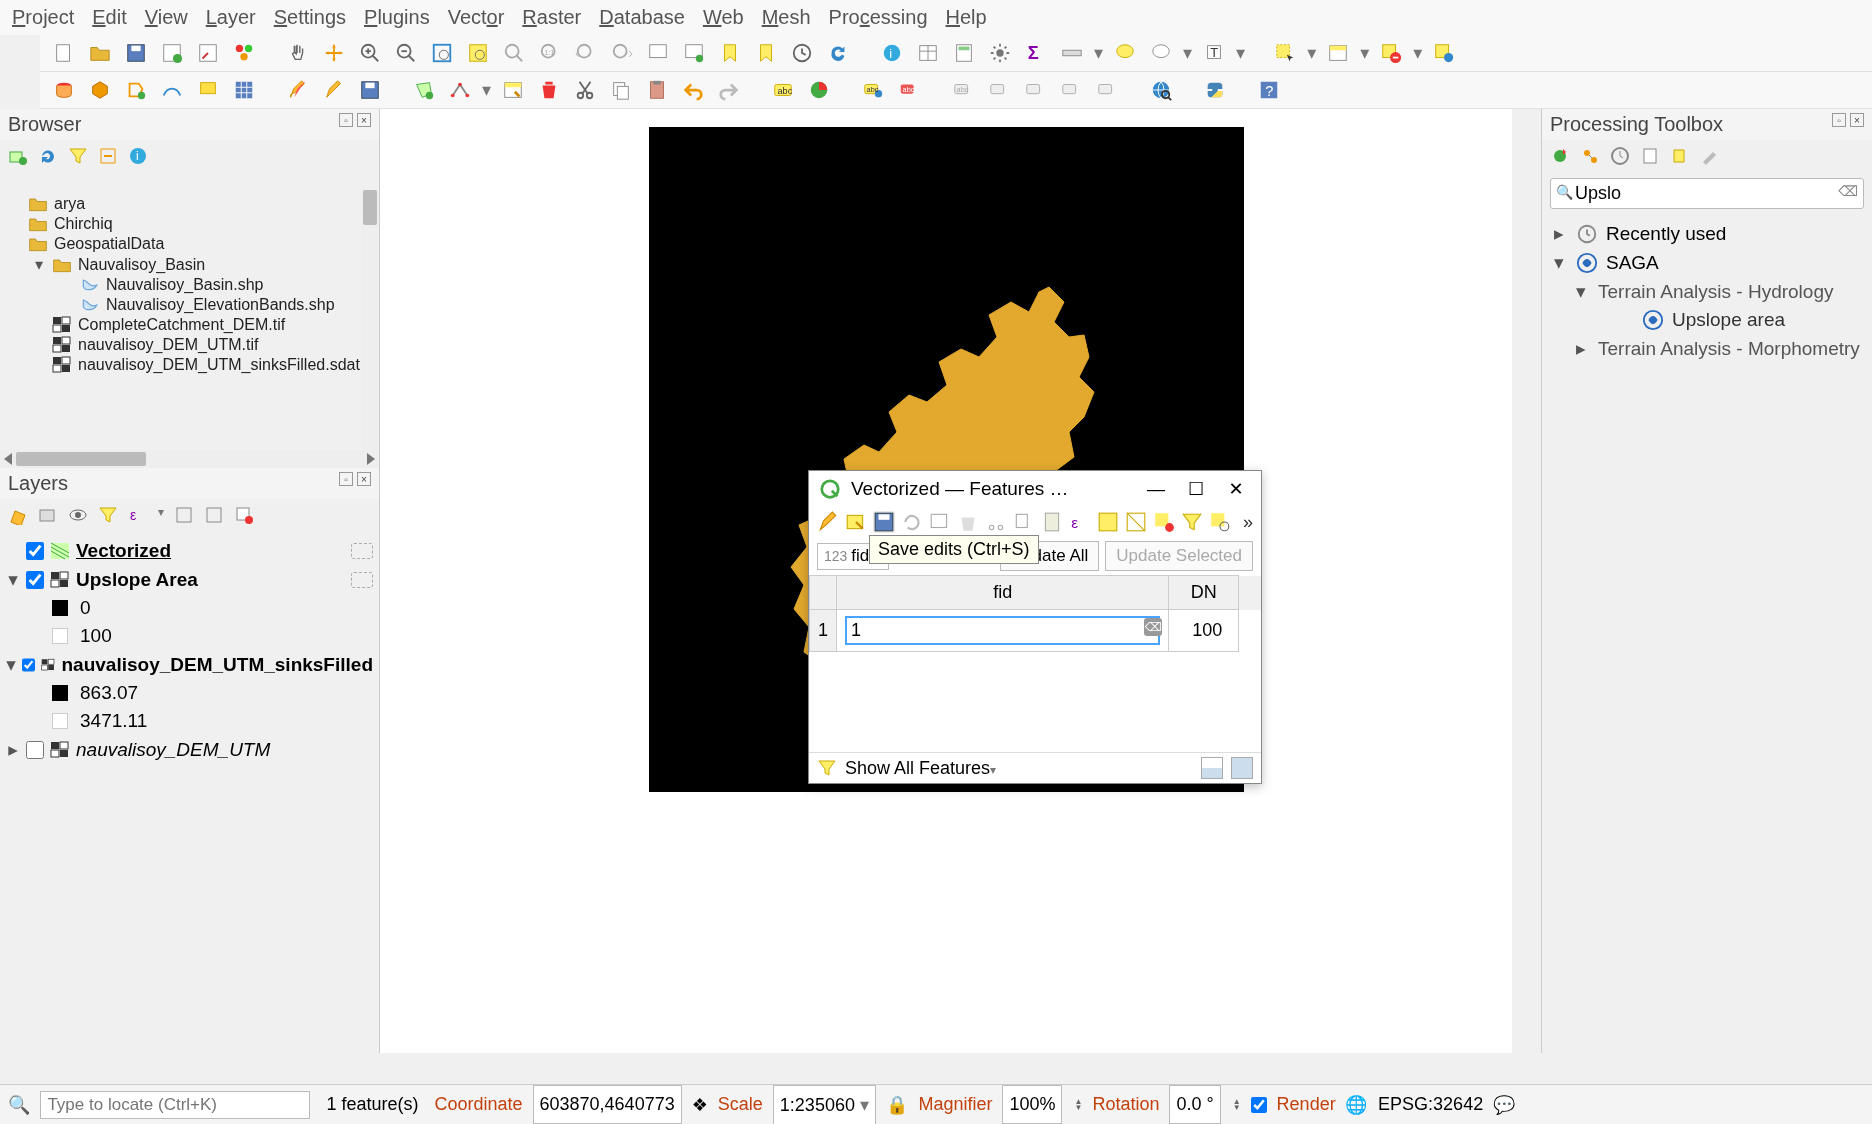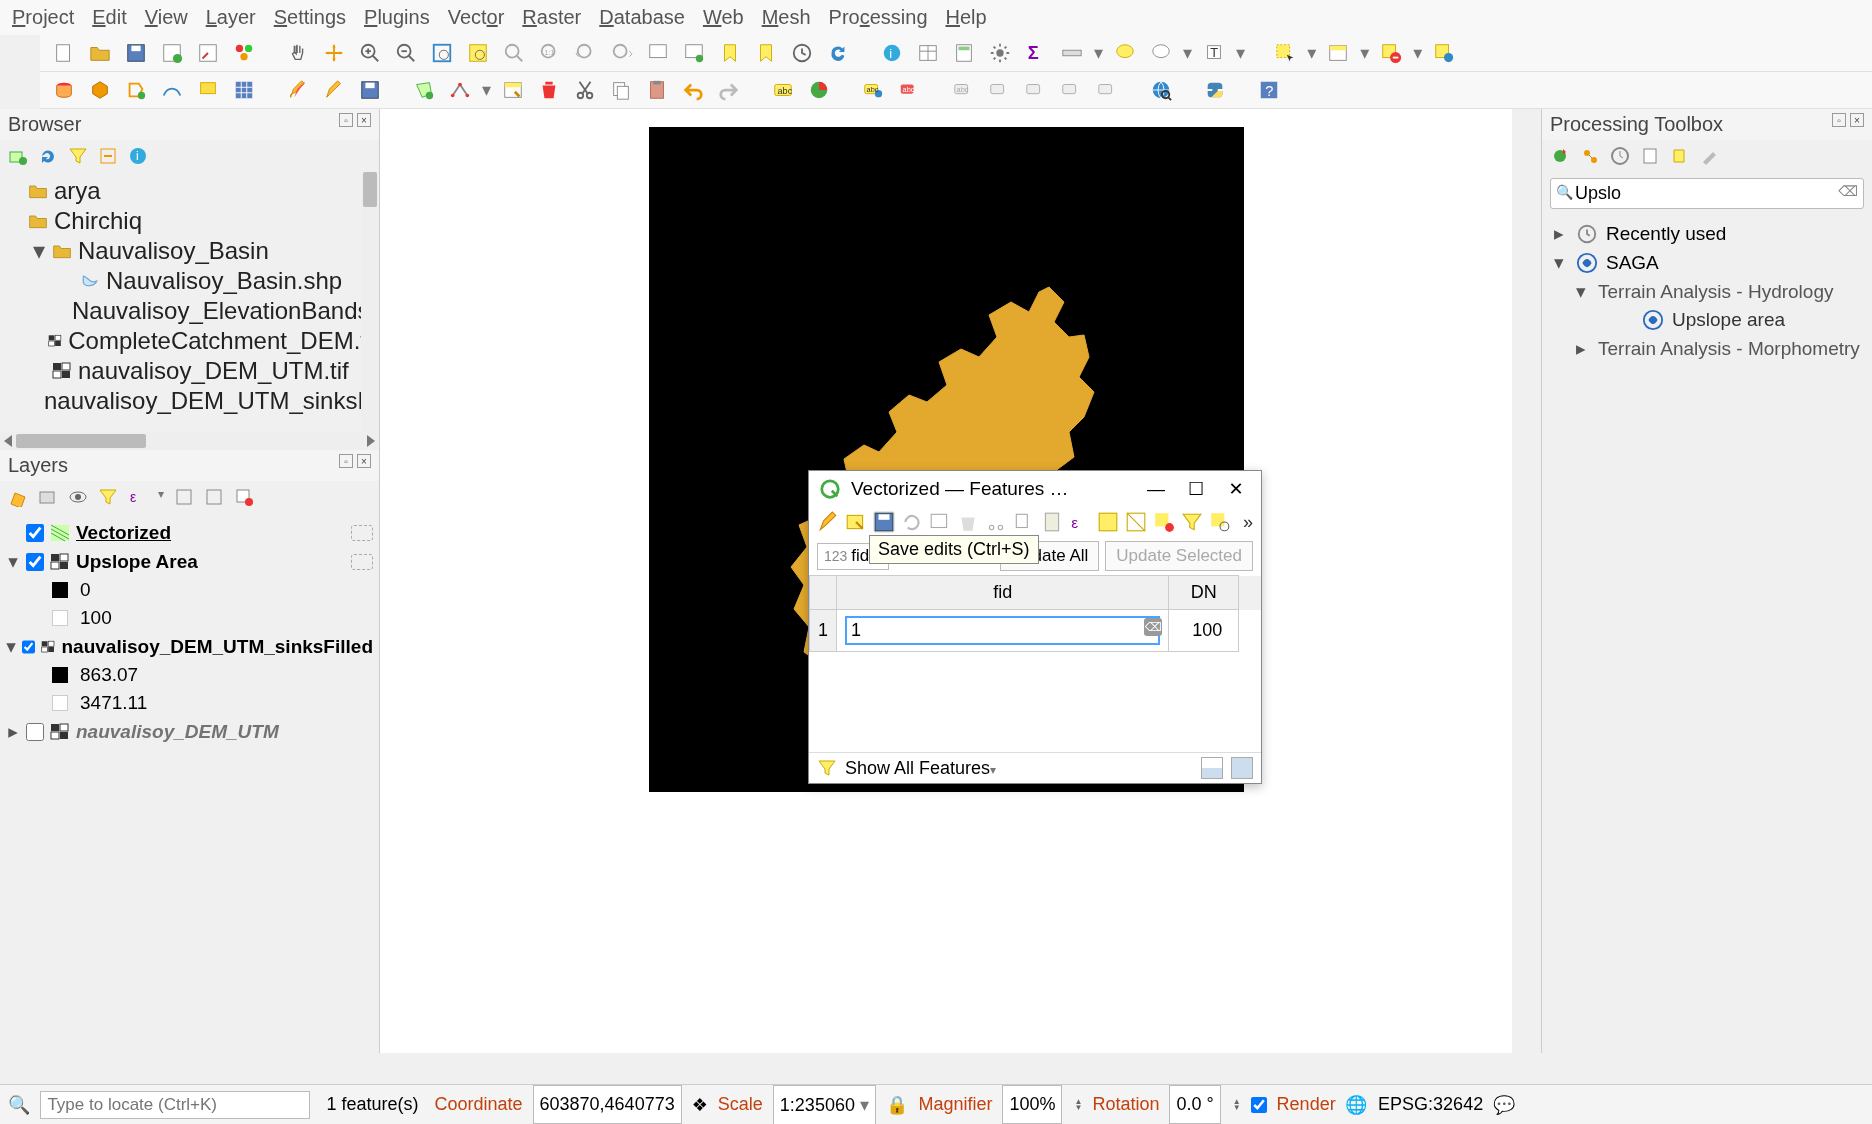--- a/index.html
+++ b/index.html
@@ -19,39 +19,39 @@
 
 .maingrid { display: grid; grid-template-columns: 380px 1fr 360px; height: calc(100% - 140px - 40px); }
 
 
 .leftcol { display: flex; flex-direction: column; border-right: 1px solid #ccc; }
 .panel-title { display: flex; justify-content: space-between; padding: 4px 8px; font-size: 20px; color: #444; background: #f4f4f4; }
 .panel-title .ctlbtns { display: flex; gap: 4px; }
 .panel-title .ctlbtn { width: 14px; height: 14px; border: 1px solid #999; font-size: 10px; display: flex; align-items: center; justify-content: center; }
 .panel-icons { display: flex; gap: 10px; padding: 6px 8px; }
 .smicon { width: 20px; height: 20px; display: inline-flex; }
-.file-tree { flex: 0 0 auto; height: 260px; overflow: hidden; position: relative; padding: 4px 0 0 4px; font-size: 24px; color: #222; }
+.file-tree { flex: 0 0 auto; height: 260px; overflow: hidden; position: relative; padding: 4px 0 0 4px; font-size: 16px; color: #222; margin-top: 18px; }
 .file-tree .row { display: flex; align-items: center; gap: 6px; padding: 1px 0; white-space: nowrap; }
 .file-tree .indent1 { padding-left: 4px; }
 .file-tree .indent2 { padding-left: 28px; }
 .file-tree .indent3 { padding-left: 56px; }
 .tree-scrollbar-v { position: absolute; right: 0; top: 0; bottom: 0; width: 18px; background: #eee; }
 .tree-scrollbar-v .thumb { position: absolute; left: 2px; right: 2px; top: 0; height: 35px; background: #bbb; border-radius: 2px; }
 .tree-scrollbar-h { height: 18px; background: #eee; position: relative; }
 .tree-scrollbar-h .thumb { position: absolute; top: 2px; bottom: 2px; left: 16px; width: 130px; background: #bbb; border-radius: 2px; }
 .tree-scrollbar-h::before, .tree-scrollbar-h::after { content: ""; position: absolute; top: 3px; width: 0; height: 0; border-top: 6px solid transparent; border-bottom: 6px solid transparent; }
 .tree-scrollbar-h::before { left: 4px; border-right: 8px solid #777; }
 .tree-scrollbar-h::after { right: 4px; border-left: 8px solid #777; }
 .layer-list { padding: 6px 4px; font-size: 19px; }
 .layer-row { display: flex; align-items: center; gap: 6px; padding: 3px 2px; }
 .layer-row input[type=checkbox] { width: 18px; height: 18px; }
 .layer-row .lab { flex: 1; }
 .layer-row .lab.bold { font-weight: 700; }
 .layer-row .lab.boldu { font-weight: 700; text-decoration: underline; }
-.layer-row .lab.italic { font-style: italic; color: #737373; font-weight: 700; }
+.layer-row .lab.italic { font-style: italic; color: #000000; font-weight: 400; }
 .expander { width: 14px; display: inline-flex; justify-content: center; color: #555; }
 .mini-swatch { width: 16px; height: 16px; background: #000; display: inline-block; margin-left: 46px; }
 .mini-lab { margin-left: 6px; }
 .chip { width: 22px; height: 16px; border: 1px dashed #aaa; border-radius: 3px; }
 
 
 .canvas-wrap { position: relative; background: #fff; display: flex; align-items: flex-start; justify-content: center; padding: 10px 0; }
 .mapcanvas { width: 595px; height: 665px; background: #000; position: relative; margin-top: 8px; }
 .basin-shape { position: absolute; left: 100px; top: 140px; width: 370px; height: 420px; }
 
@@ -584,20 +584,27 @@
             <path d="M2 4h7l2 3h11v11H2z"></path>
           </svg>
           <span>arya</span>
         </div>
         <div class="row indent1">
           <span class="expander"></span>
           <svg class="folder" width="20" height="18" viewBox="0 0 24 20">
             <path d="M2 4h7l2 3h11v11H2z"></path>
           </svg>
           <span>Chirchiq</span>
+        </div>
+        <div class="row indent1">
+          <span class="expander"></span>
+          <svg class="folder" width="20" height="18" viewBox="0 0 24 20">
+            <path d="M2 4h7l2 3h11v11H2z"></path>
+          </svg>
+          <span>GeospatialData</span>
         </div>
         <div class="row indent2">
           <span class="expander">▾</span>
           <svg class="folder" width="20" height="18" viewBox="0 0 24 20">
             <path d="M2 4h7l2 3h11v11H2z"></path>
           </svg>
           <span>Nauvalisoy_Basin</span>
         </div>
         <div class="row indent3">
           <span class="expander"></span>

